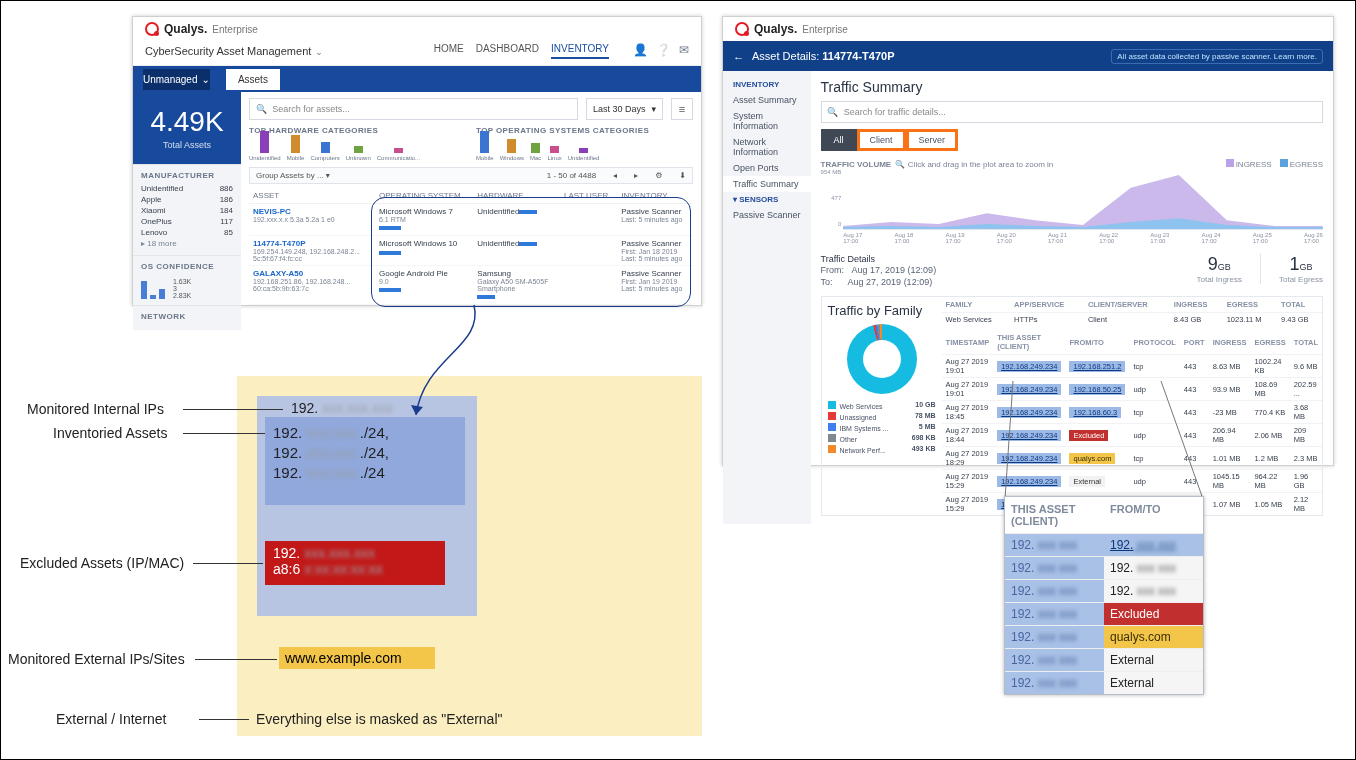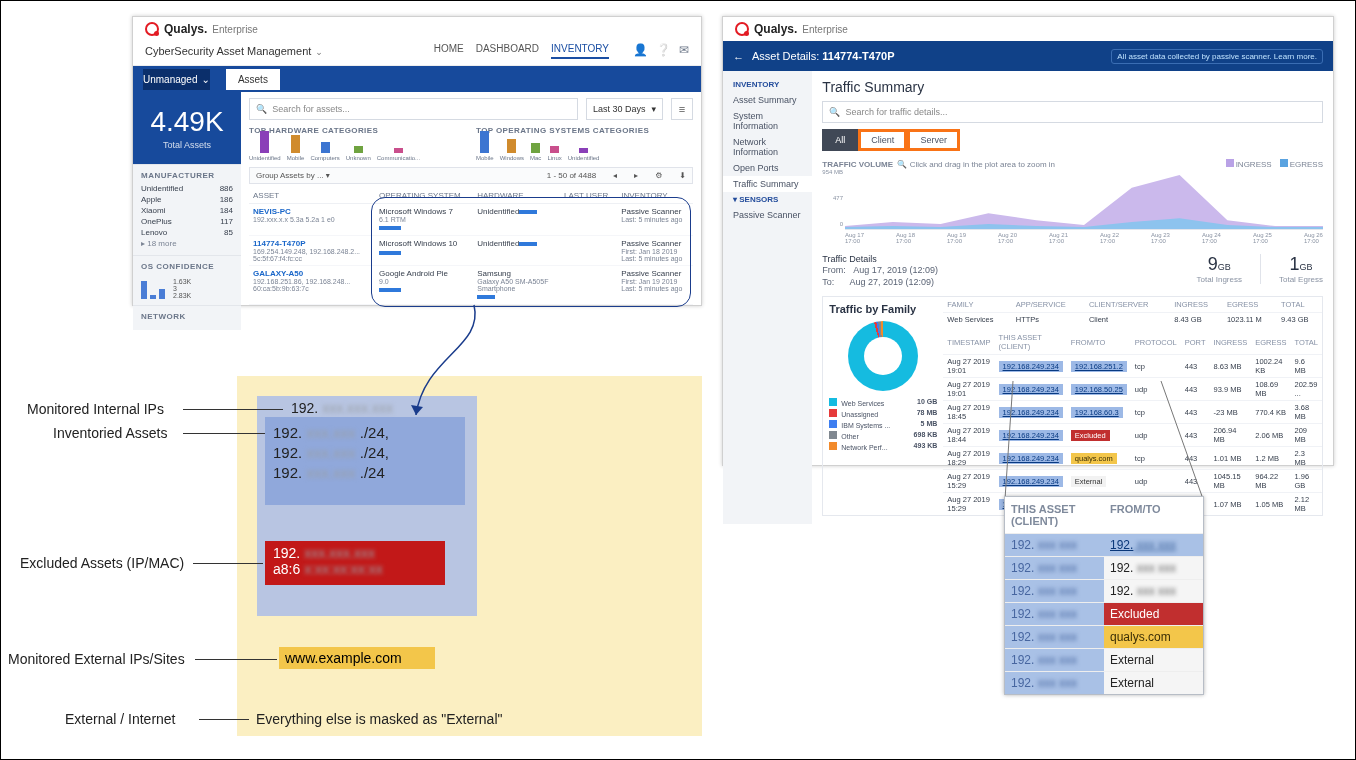--- a/index.html
+++ b/index.html
@@ -79,28 +79,28 @@
   .x-ticks{display:flex;justify-content:space-between;font-size:6px;color:#8a93a3;margin-top:2px}
   .traf-det{margin-top:10px;font-size:9px;display:flex;justify-content:space-between;align-items:flex-start}
   .traf-det .dates div{color:#5a6374;padding:1px 0}
   .totals{display:flex;gap:18px}
   .totals div{text-align:center}
   .totals .n{font-size:18px;color:#2a3344}
   .totals .u{font-size:9px;color:#2a3344}
   .totals .l{font-size:8px;color:#8a93a3}
   .fam-panel{display:flex;margin-top:8px;border:1px solid #e5e8ee}
   .donut-col{width:120px;padding:6px}
-  .donut-col h5{font-size:11px;color:#2a3344;font-weight:700}
+  .donut-col h5{font-size:13px;color:#2a3344;font-weight:400}
   .donut{width:70px;height:70px;border-radius:50%;background:conic-gradient(#15bbe0 0 345deg,#e63a3a 345deg 349deg,#3e7ef0 349deg 352deg,#808890 352deg 356deg,#f28a2b 356deg 360deg);margin:6px auto;position:relative}
   .donut::after{content:"";position:absolute;inset:16px;background:#fff;border-radius:50%}
   .fam-leg{font-size:7px;color:#495264}
   .fam-leg div{display:flex;justify-content:space-between;padding:1px 0}
   .fam-tbls{flex:1;font-size:7.5px}
   .fam-tbls table{width:100%;border-collapse:collapse}
-  .fam-tbls th{color:#8691a5;font-weight:400;text-align:left;padding:3px 4px}
+  .fam-tbls th{color:#8691a5;font-weight:700;text-align:left;padding:3px 4px}
   .fam-tbls td{padding:2px 4px;color:#38404e;border-top:1px solid #f0f2f6}
   .pill-ip{background:#9db9e6;color:#083a82;padding:1px 4px;text-decoration:underline}
   .pill-ex{background:#c12f2f;color:#fff;padding:1px 4px}
   .pill-q{background:#f3c64a;color:#3b2f06;padding:1px 4px}
   .pill-ext{background:#f2f2f2;color:#333;padding:1px 4px}
 
   
   .diag-bg1{position:absolute;left:236px;top:375px;width:465px;height:360px;background:#fbefc2}
   .diag-bg2{position:absolute;left:256px;top:395px;width:220px;height:220px;background:#b8c5e2}
   .diag-bg3{position:absolute;left:264px;top:416px;width:200px;height:88px;background:#90a8db}
@@ -553,21 +553,21 @@
 </div>
 
 <div class="label" style="left:26px;top:400px">Monitored Internal IPs</div>
 <div class="label-line" style="left:182px;top:408px;width:100px"></div>
 <div class="label" style="left:52px;top:424px">Inventoried Assets</div>
 <div class="label-line" style="left:182px;top:432px;width:82px"></div>
 <div class="label" style="left:19px;top:554px">Excluded Assets (IP/MAC)</div>
 <div class="label-line" style="left:192px;top:562px;width:70px"></div>
 <div class="label" style="left:7px;top:650px">Monitored External IPs/Sites</div>
 <div class="label-line" style="left:194px;top:658px;width:82px"></div>
-<div class="label" style="left:64px;top:710px">External / Internet</div>
+<div class="label" style="left:55px;top:710px">External / Internet</div>
 <div class="label-line" style="left:198px;top:718px;width:50px"></div>
 <div class="label" style="left:255px;top:710px">Everything else is masked as "External"</div>
 
 <svg class="arrow-curve" style="left:398px;top:296px;width:90px;height:134px">
   <path d="M75,8 C85,50 25,60 17,118" stroke="#1a3c8c" stroke-width="1.5" fill="none"></path>
   <polygon points="17,118 12,108 24,110" fill="#1a3c8c"></polygon>
 </svg>
 
 <svg class="arrow-curve" style="left:990px;top:380px;width:240px;height:120px">
   <line x1="22" y1="0" x2="14" y2="118" stroke="#777" stroke-width="1"></line>

